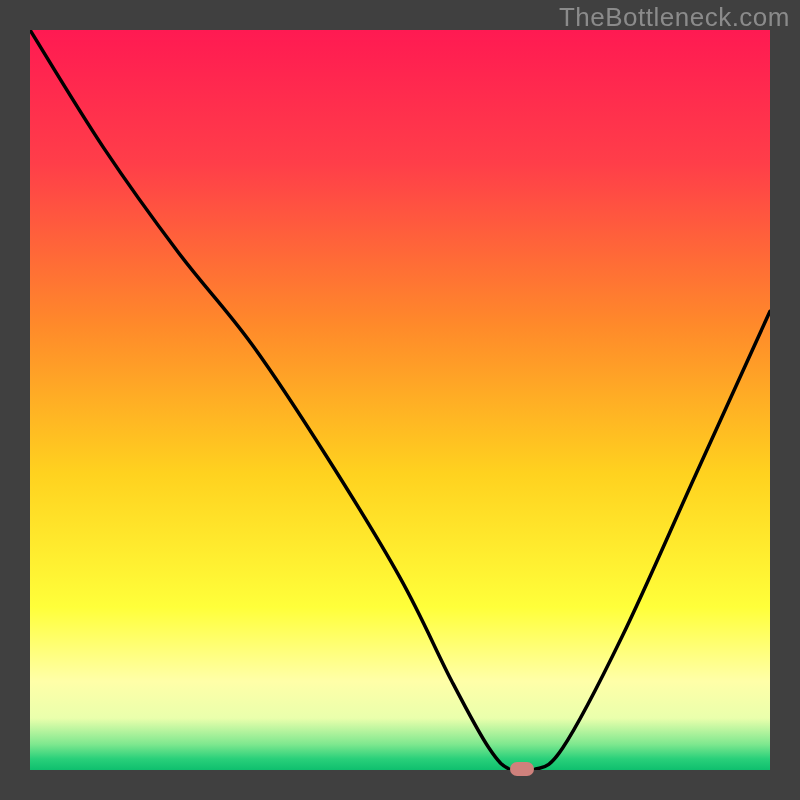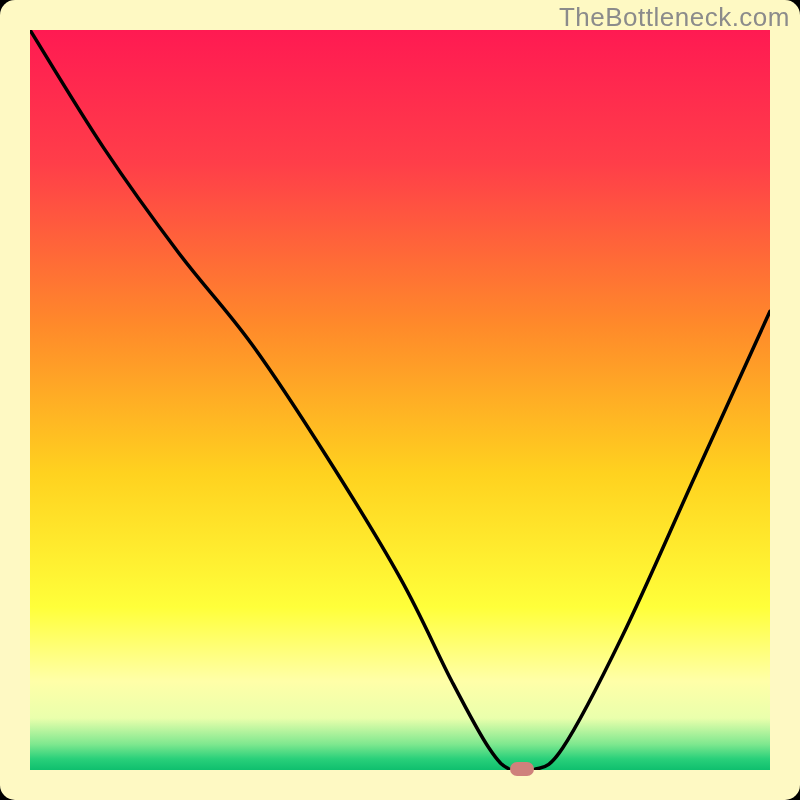--- a/index.html
+++ b/index.html
@@ -7,22 +7,21 @@
     padding: 0;
     width: 800px;
     height: 800px;
     background: #000;
     overflow: hidden;
   }
   .frame {
     position: relative;
     width: 800px;
     height: 800px;
-    background: #fef9c3;
-    border-radius: 15px;
+    background: #404040;
   }
   .watermark {
     position: absolute;
     top: 2px;
     right: 10px;
     font-family: Arial, Helvetica, sans-serif;
     font-size: 26px;
     color: #8b8b8b;
     letter-spacing: 0.5px;
     z-index: 10;

